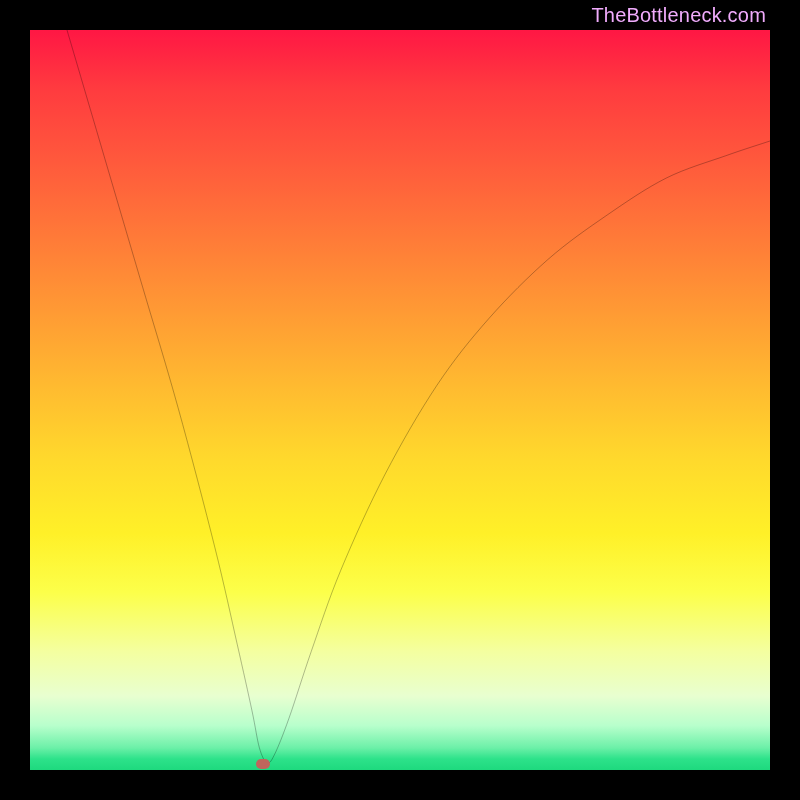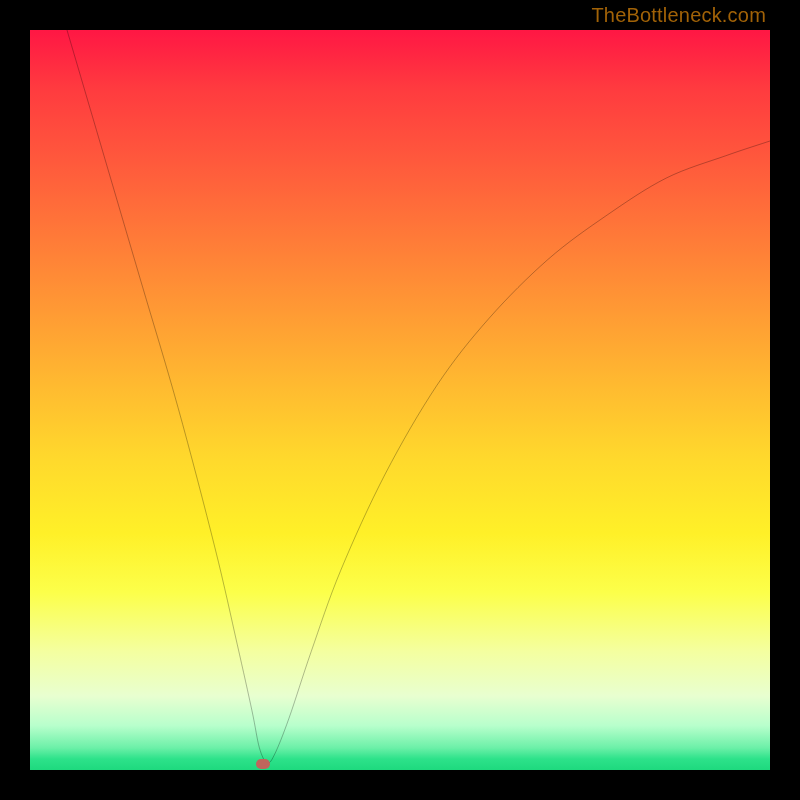--- a/index.html
+++ b/index.html
@@ -38,21 +38,21 @@
       #b8ffcc 94%,
       #6cf0a8 97%,
       #2de28a 98.5%,
       #1ed97e 100%
     );
   }
   .watermark {
     position: absolute;
     top: 4px;
     right: 34px;
-    color: #a16207;
+    color: #f0abfc;
     font-size: 20px;
     font-weight: 400;
     letter-spacing: 0.2px;
   }
   .curve-svg {
     position: absolute;
     left: 0;
     top: 0;
     width: 740px;
     height: 740px;

